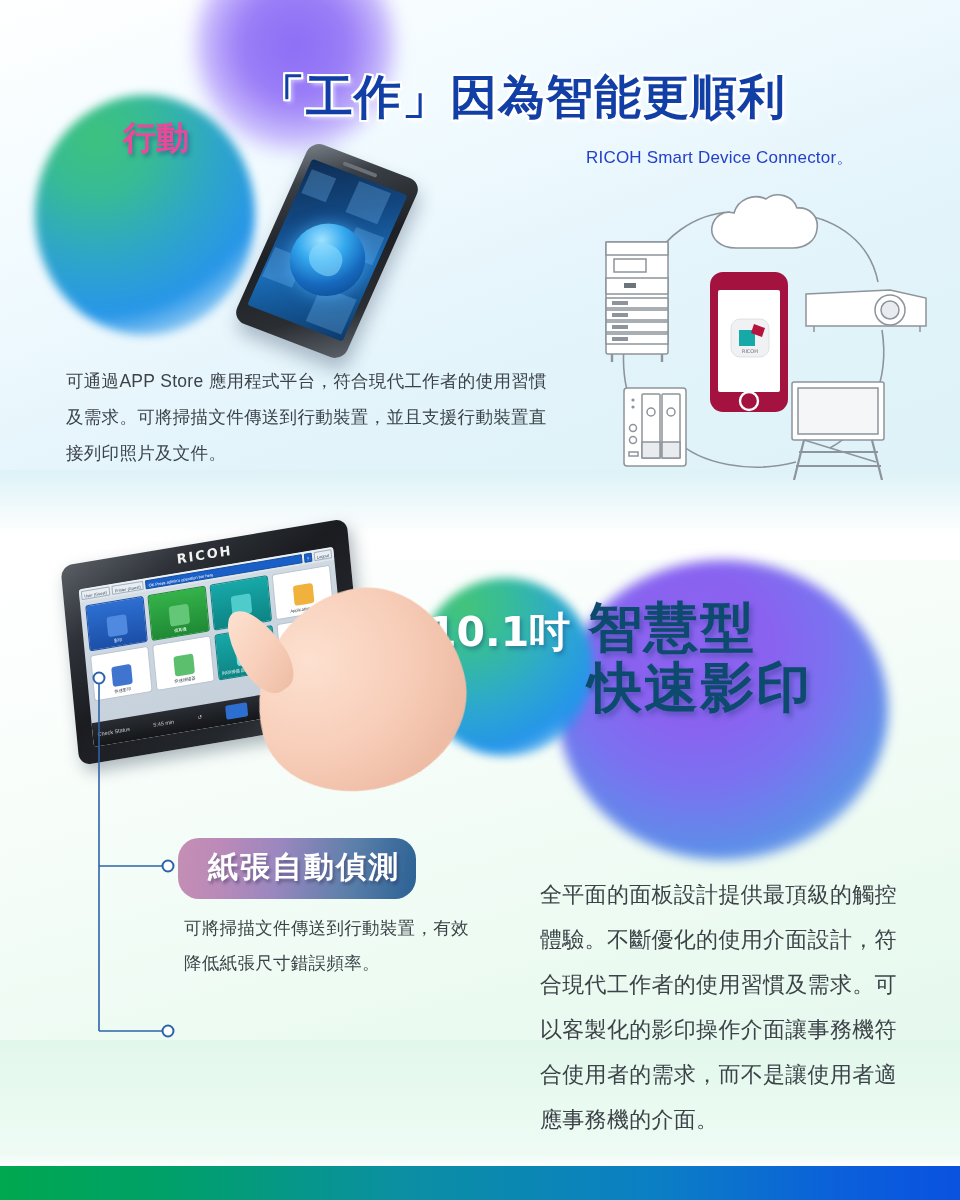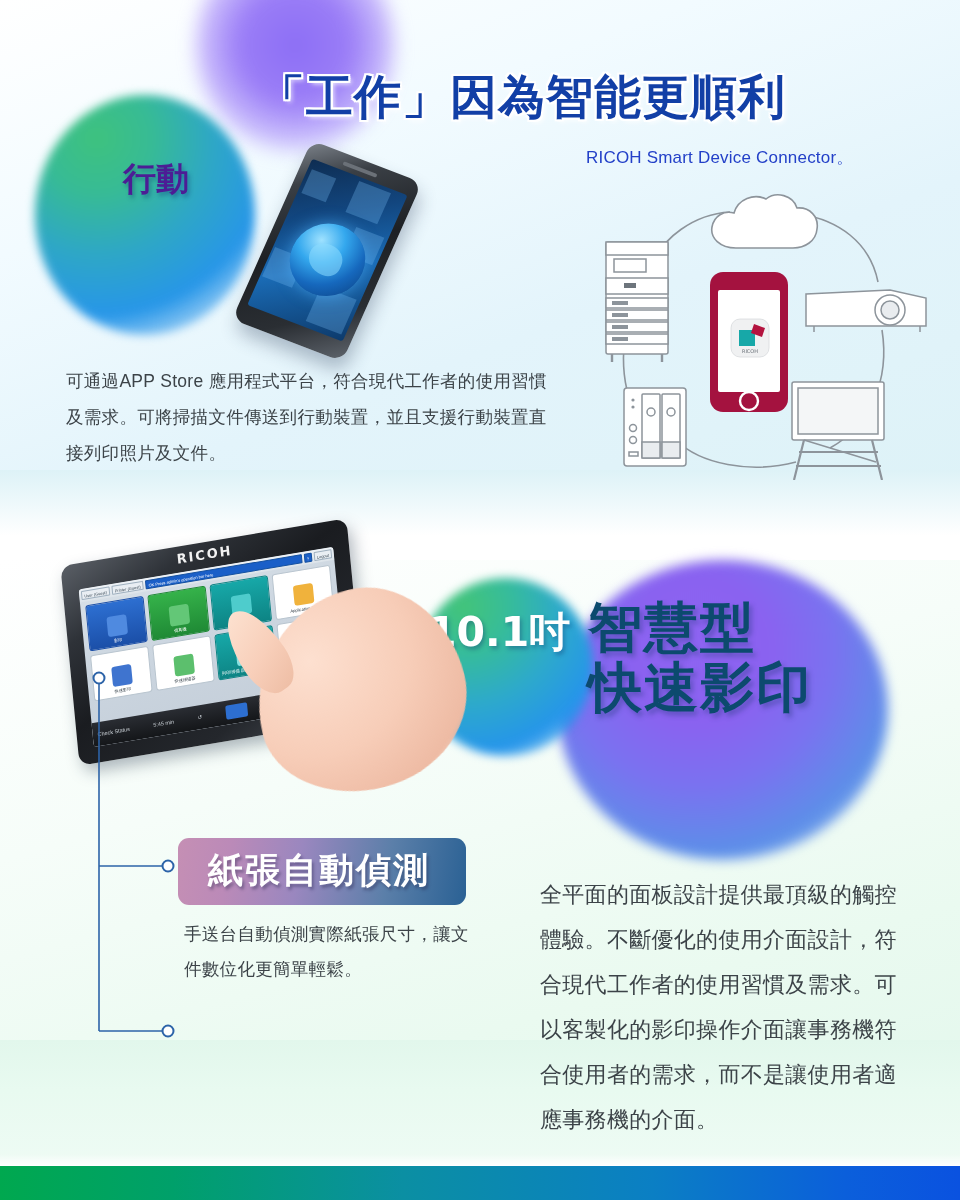--- a/index.html
+++ b/index.html
@@ -83,24 +83,23 @@
     position: absolute; left: 586px; top: 146px;
     font-size: 17px; color: #2340c8; letter-spacing: 0.2px;
     white-space: nowrap;
   }
 
   
   .bubble-label {
     position: absolute; left: 66px; top: 118px;
     width: 180px; text-align: center;
     font-size: 33px; font-weight: bold; line-height: 1.22;
-    color: #4c1d95;
+    color: #ec4899;
     font-family: "DejaVu Sans", "Liberation Sans", sans-serif;
     text-shadow: 2px 3px 4px rgba(20,60,120,0.45);
-    margin-top: 41px;
   }
 
   
   .para-top {
     position: absolute; left: 66px; top: 364px; width: 490px;
     font-size: 17.5px; line-height: 2.05; color: #3c4348;
     letter-spacing: 0.3px;
   }
 
   
@@ -131,24 +130,24 @@
   .para-right {
     position: absolute; left: 540px; top: 872px; width: 370px;
     font-size: 22px; line-height: 2.05; color: #3c4348;
     letter-spacing: 0.3px;
   }
 
   
   .feature { position: absolute; }
   .pill {
     display: inline-block;
-    padding: 9px 36px 11px 30px;
-    border-radius: 11px;
+    padding: 9px 16px 11px 30px;
+    border-radius: 21px;
     background: linear-gradient(100deg, #c58fb4 0%, #bb8ab8 18%, #9a87bf 42%, #5b7fa9 72%, #2a6194 100%);
-    color: #fff; font-size: 35px; font-weight: bold; letter-spacing: 2px;
+    color: #fff; font-size: 30px; font-weight: bold; letter-spacing: 2px;
     font-family: "DejaVu Sans", "Liberation Sans", sans-serif;
     text-shadow: 2px 3px 3px rgba(40,40,80,0.4);
     white-space: nowrap;
   }
   .feature-desc {
     margin-top: 12px; margin-left: 6px;
     font-size: 17.5px; line-height: 2.0; color: #3c4348; letter-spacing: 0.3px;
   }
 
   
@@ -453,21 +452,21 @@
     </g>
     <g fill="#ffffff" stroke="#2c63a8" stroke-width="2">
       <circle cx="99" cy="678" r="5.5"></circle>
       <circle cx="168" cy="866" r="5.5"></circle>
       <circle cx="168" cy="1031" r="5.5"></circle>
     </g>
   </svg>
 
   <div class="feature" style="left:178px; top:838px;">
     <div class="pill">紙張自動偵測</div>
-    <div class="feature-desc" style="width:300px;">手送台自動偵測實際紙張尺寸，讓文件數位化更簡單輕鬆。</div>
+    <div class="feature-desc" style="width:300px;">可將掃描文件傳送到行動裝置，有效降低紙張尺寸錯誤頻率。</div>
   </div>
 
 
   <div class="para-right">全平面的面板設計提供最頂級的觸控體驗。不斷優化的使用介面設計，符合現代工作者的使用習慣及需求。可以客製化的影印操作介面讓事務機符合使用者的需求，而不是讓使用者適應事務機的介面。</div>
 
   <div class="bottom-bar-fade"></div>
   <div class="bottom-bar"></div>
 
 </div>
 

